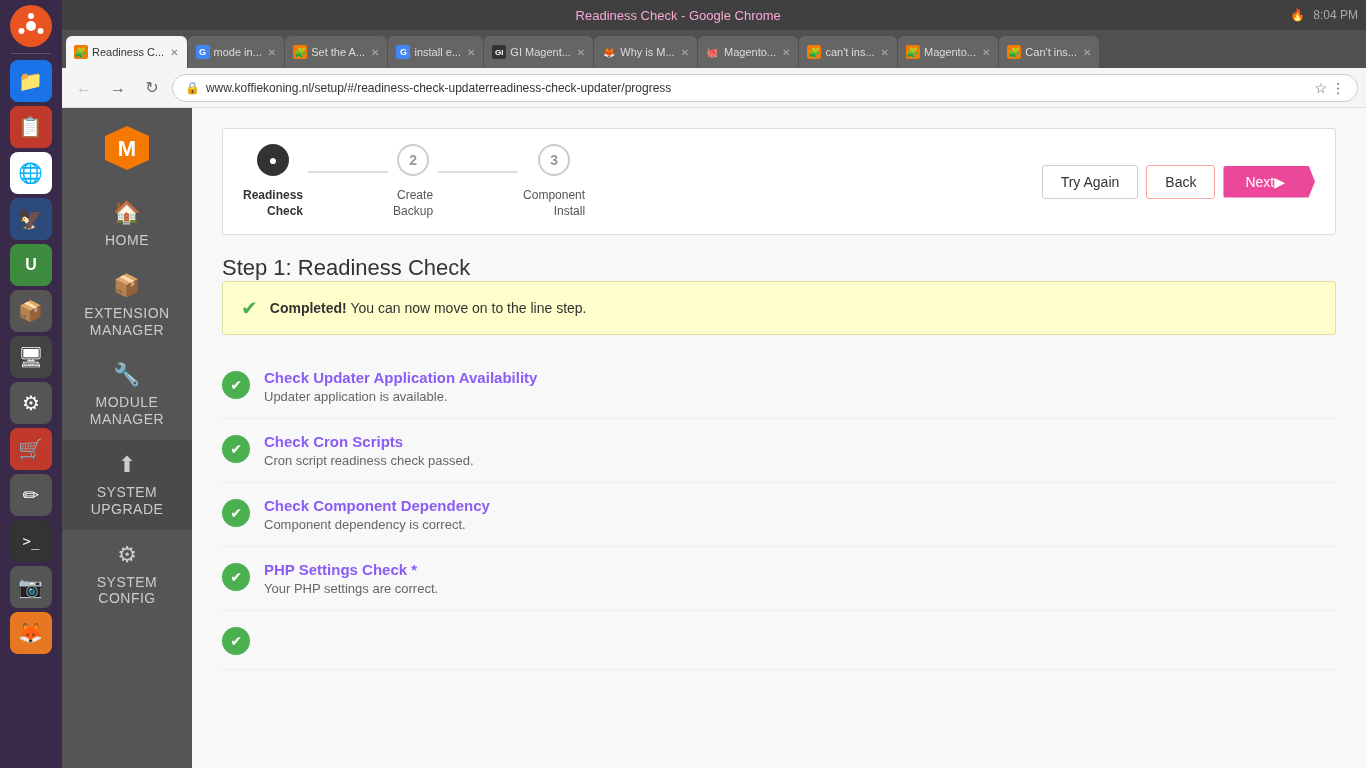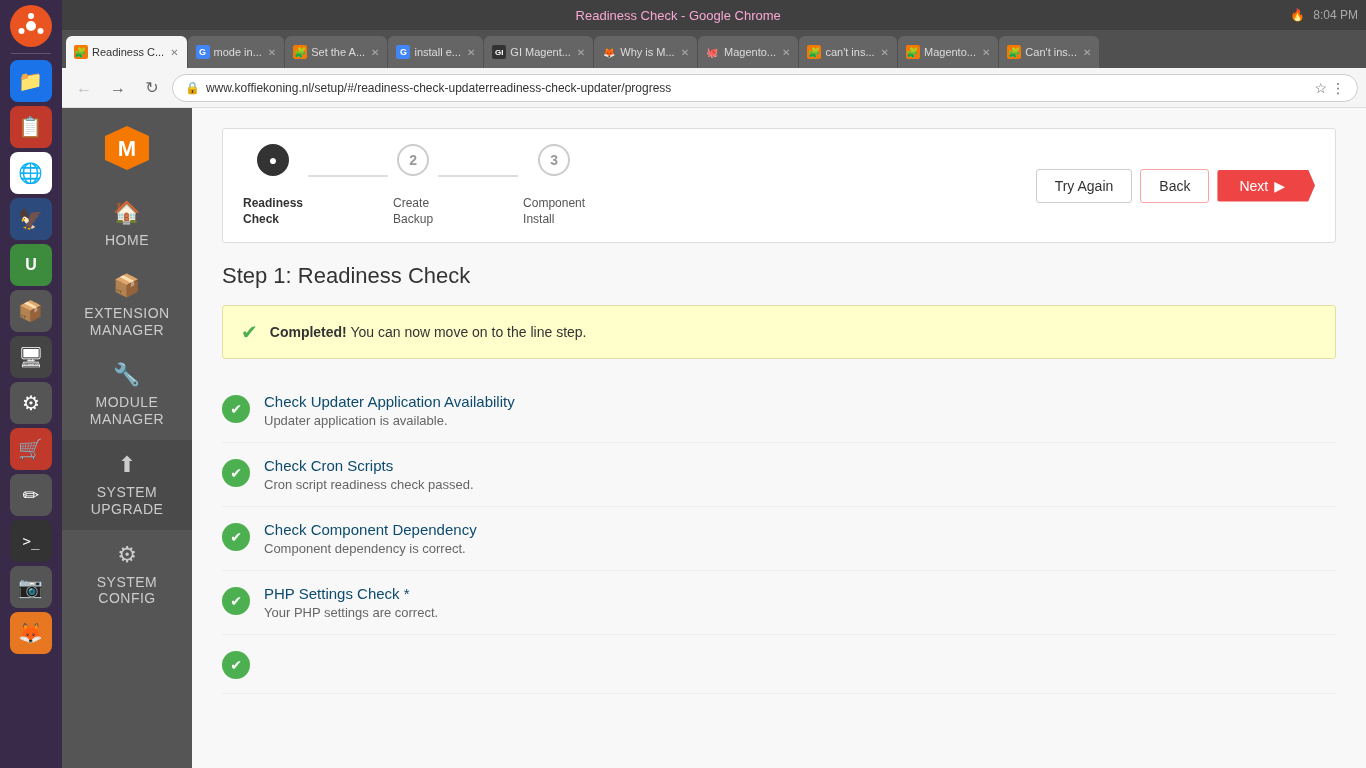--- a/index.html
+++ b/index.html
@@ -219,22 +219,22 @@
       color: #999;
     }
     .step-circle.active {
       background: #333;
       border-color: #333;
       color: white;
     }
     .step-label {
       font-size: 12px;
       color: #555;
-      text-align: left;
-      margin-top: 20px;
+      text-align: right;
+      margin-top: 12px;
       line-height: 1.3;
     }
     .step-label.active { color: #333; font-weight: 600; }
     .step-connector {
       width: 80px;
       height: 2px;
       background: #ddd;
       margin: 0 5px;
       margin-bottom: 20px;
     }
@@ -256,39 +256,37 @@
       padding: 8px 18px;
       background: white;
       border: 1px solid #fca5a5;
       border-radius: 3px;
       font-size: 14px;
       cursor: pointer;
       color: #333;
     }
     .btn-next {
       padding: 8px 22px;
-      background: #ef4444;
+      background: #ec4899;
       border: none;
       border-radius: 3px;
       font-size: 14px;
       cursor: pointer;
       color: white;
       display: flex;
       align-items: center;
-      gap: 6px;
       clip-path: polygon(0 0, 93% 0, 100% 50%, 93% 100%, 0 100%);
       padding-right: 30px;
     }
 
     
     .page-heading {
       font-size: 22px;
       font-weight: 400;
       color: #333;
-      margin-bottom: 16px;
     }
 
     
     .success-banner {
       background: #ffffcc;
       border: 1px solid #e0e0a0;
       padding: 14px 18px;
       border-radius: 3px;
       display: flex;
       align-items: center;
@@ -314,21 +312,21 @@
       background: #4caf50;
       display: flex;
       align-items: center;
       justify-content: center;
       color: white;
       font-size: 14px;
       flex-shrink: 0;
       margin-top: 2px;
     }
     .check-info { flex: 1; }
-    .check-title { font-size: 15px; font-weight: 400; color: #0c4a6e; margin-bottom: 3px; }
+    .check-title { font-size: 15px; font-weight: 700; color: #8b5cf6; margin-bottom: 3px; }
     .check-desc { font-size: 13px; color: #666; }
     .check-desc a { color: #1a73e8; text-decoration: none; }
 
     
     .footer-note {
       font-size: 12px;
       color: #666;
       margin-top: 20px;
       line-height: 1.5;
     }

